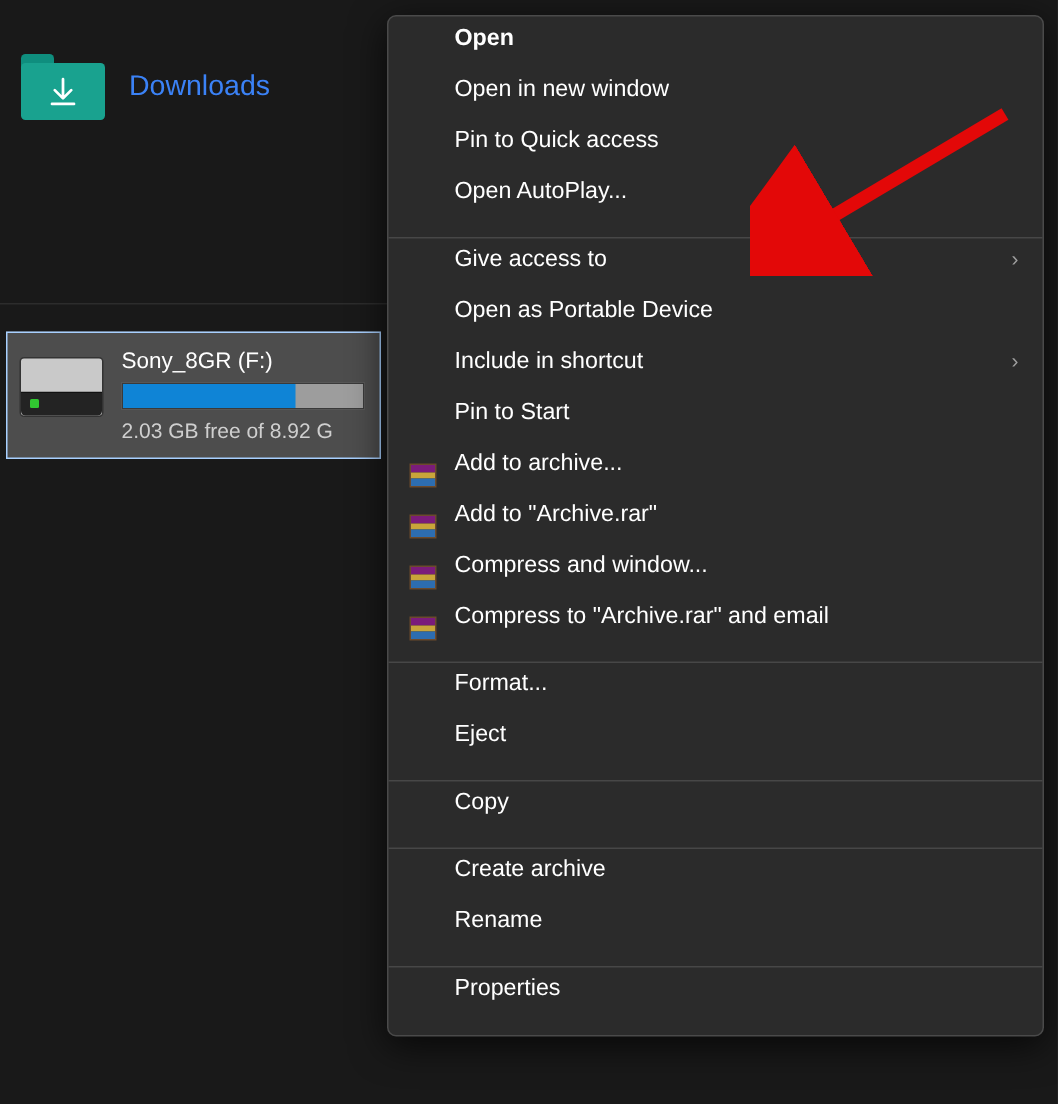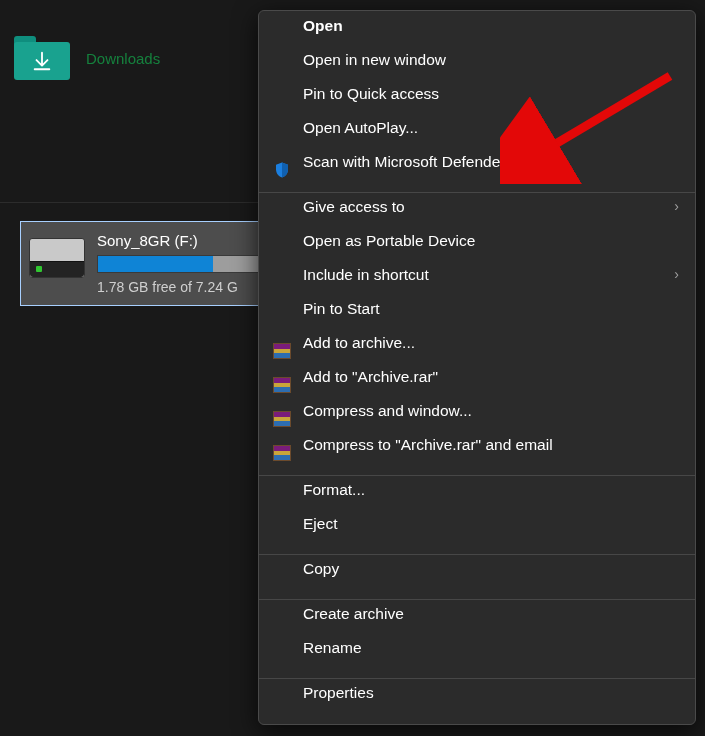--- a/index.html
+++ b/index.html
@@ -44,31 +44,31 @@
       top: 6px; left: 0;
       width: 56px; height: 38px;
       background: #19a28f;
       border-radius: 3px;
     }
     .folder-icon svg.arrow-down {
       position: absolute;
       top: 14px; left: 17px;
       width: 22px; height: 22px;
     }
-    .folder-label { color: #15803d; font-size: 15px; }
+    .folder-label { color: #3b82f6; font-size: 19px; }
 
     .hr {
       height: 1px;
       background: #2c2c2c;
       margin-top: 110px;
     }
 
     .drive-row {
       margin-top: 18px;
-      margin-left: 20px;
+      margin-left: 4px;
       width: 250px;
       background: #4d4d4d;
       border: 1px solid #a8d0ff;
       padding: 10px 10px 10px 8px;
       display: flex;
       gap: 12px;
     }
     .drive-icon {
       width: 56px;
       height: 40px;
@@ -196,50 +196,41 @@
   <div class="drive-row">
     <div class="drive-icon">
       <div class="slot"></div>
       <div class="led"></div>
     </div>
     <div class="drive-info">
       <div class="drive-name">Sony_8GR (F:)</div>
       <div class="drive-bar">
         <div class="fill" style="width: 72%;"></div>
       </div>
-      <div class="drive-free">1.78 GB free of 7.24 G</div>
+      <div class="drive-free">2.03 GB free of 8.92 G</div>
     </div>
   </div>
 </div>
 
 <div class="menu" id="ctx-menu">
     <div class="menu-item bold">
       <span class="iconcol"></span>
       <span class="label">Open</span>
     </div>
     <div class="menu-item">
       <span class="iconcol"></span>
       <span class="label">Open in new window</span>
     </div>
     <div class="menu-item">
       <span class="iconcol"></span>
       <span class="label">Pin to Quick access</span>
     </div>
     <div class="menu-item">
       <span class="iconcol"></span>
       <span class="label">Open AutoPlay...</span>
-    </div>
-    <div class="menu-item">
-      <span class="iconcol">
-        <svg viewBox="0 0 24 24" class="shield">
-          <path d="M12 2 L20 5 V11 C20 17 16 21 12 22 C8 21 4 17 4 11 V5 Z" fill="#1b7fe0"></path>
-          <path d="M12 2 L20 5 V11 C20 17 16 21 12 22 Z" fill="#1060b0"></path>
-        </svg>
-      </span>
-      <span class="label">Scan with Microsoft Defender...</span>
     </div>
     <div class="menu-sep"></div>
     <div class="menu-item">
       <span class="iconcol"></span>
       <span class="label">Give access to</span>
       <span class="chev">›</span>
     </div>
     <div class="menu-item">
       <span class="iconcol"></span>
       <span class="label">Open as Portable Device</span>

